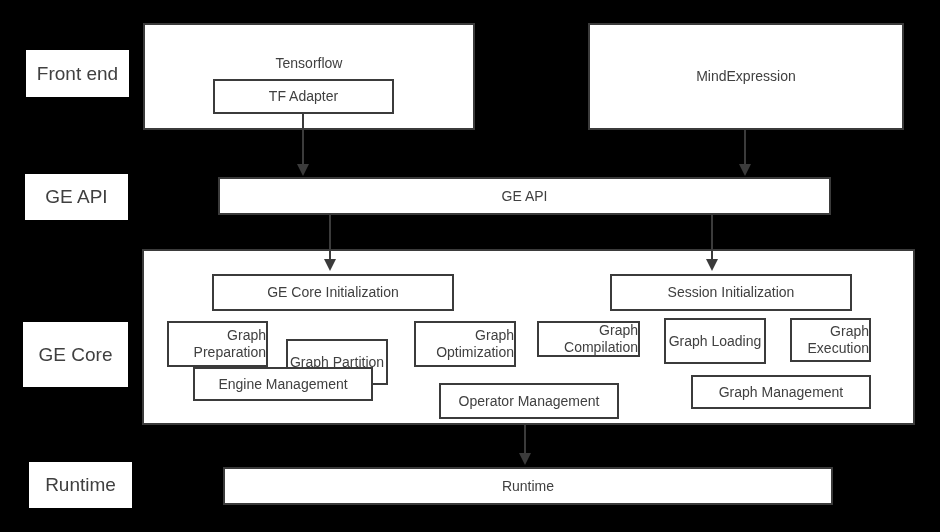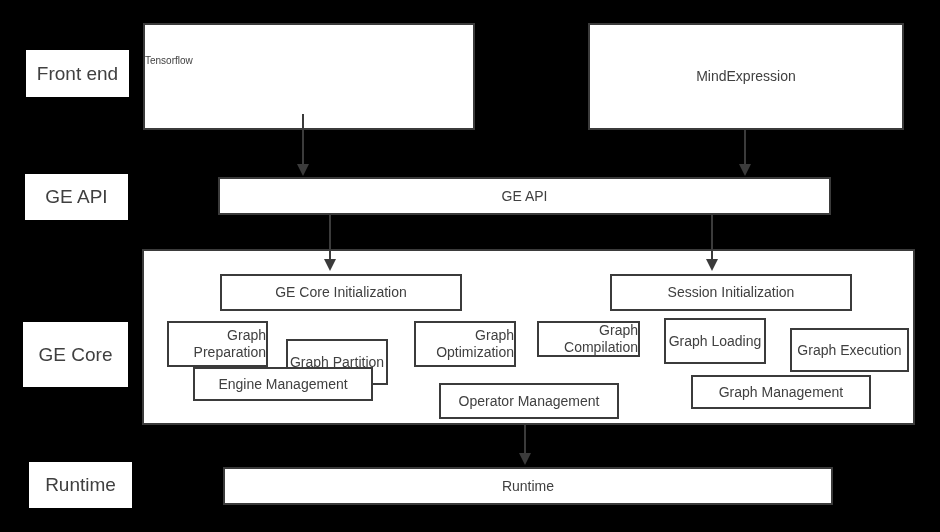--- a/index.html
+++ b/index.html
@@ -43,22 +43,23 @@
     position: absolute;
     box-sizing: border-box;
     background: var(--box-fill, #ffffff);
     border: 2px solid var(--box-border, #3b3b3b);
   }
   .box-title {
     position: absolute;
     left: 0;
     right: 0;
     top: 30px;
+    text-align: center;
     color: var(--text, #404040);
-    font-size: 10px;
+    font-size: 14px;
   }
   .arrow-line {
     position: absolute;
     width: 2px;
     background: var(--arrow, #3b3b3b);
   }
   .arrow-head {
     position: absolute;
     width: 0;
     height: 0;
@@ -72,37 +73,38 @@
 
 <div class="stage">
 
   <div class="side-label" style="left:26px; top:50px; width:103px; height:47px;">Front end</div>
   <div class="side-label" style="left:25px; top:174px; width:103px; height:46px;">GE API</div>
   <div class="side-label" style="left:23px; top:322px; width:105px; height:65px;">GE Core</div>
   <div class="side-label" style="left:29px; top:462px; width:103px; height:46px;">Runtime</div>
 
   <div class="container-box" style="left:143px; top:23px; width:332px; height:107px;">
     <div class="box-title">Tensorflow</div>
+    <div class="box center" style="left:68px; top:54px; width:181px; height:35px;">TF Adapter</div>
   </div>
 
   <div class="box center" style="left:588px; top:23px; width:316px; height:107px;">MindExpression</div>
 
   <div class="box center" style="left:218px; top:177px; width:613px; height:38px;">GE API</div>
 
   <div class="container-box" style="left:142px; top:249px; width:773px; height:176px;">
 
-    <div class="box center" style="left:68px; top:23px; width:242px; height:37px;margin-left:8px;">GE Core Initialization</div>
+    <div class="box center" style="left:68px; top:23px; width:242px; height:37px;">GE Core Initialization</div>
     <div class="box center" style="left:445px; top:23px; width:242px; height:37px;margin-left:21px;">Session Initialization</div>
 
     <div class="box center" style="left:23px; top:70px; width:101px; height:46px;">Graph Preparation</div>
     <div class="box center" style="left:142px; top:88px; width:102px; height:46px;">Graph Partition</div>
     <div class="box center" style="left:270px; top:70px; width:102px; height:46px;">Graph Optimization</div>
     <div class="box center" style="left:393px; top:70px; width:103px; height:36px;">Graph Compilation</div>
     <div class="box center" style="left:520px; top:67px; width:102px; height:46px;">Graph Loading</div>
-    <div class="box center" style="left:646px; top:67px; width:119px; height:44px;margin-top:10px;">Graph Execution</div>
+    <div class="box center" style="left:646px; top:67px; width:81px; height:44px;">Graph Execution</div>
 
     <div class="box center" style="left:49px; top:116px; width:180px; height:34px;">Engine Management</div>
     <div class="box center" style="left:295px; top:132px; width:180px; height:36px;">Operator Management</div>
     <div class="box center" style="left:547px; top:124px; width:180px; height:34px;">Graph Management</div>
   </div>
 
   <div class="box center" style="left:223px; top:467px; width:610px; height:38px;">Runtime</div>
 
   <div>
     <div class="arrow-line" style="left:302px; top:114px; height:51px;"></div>

